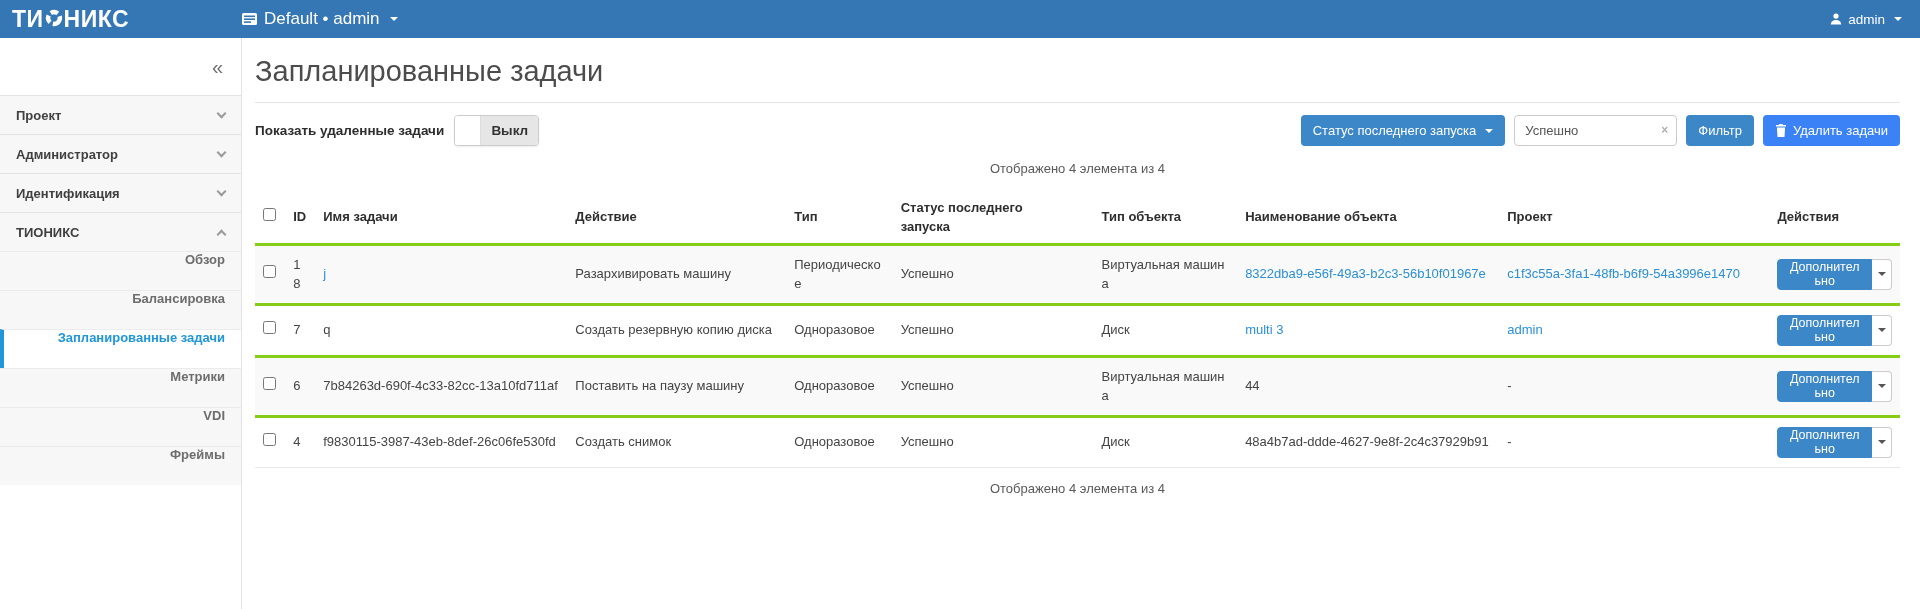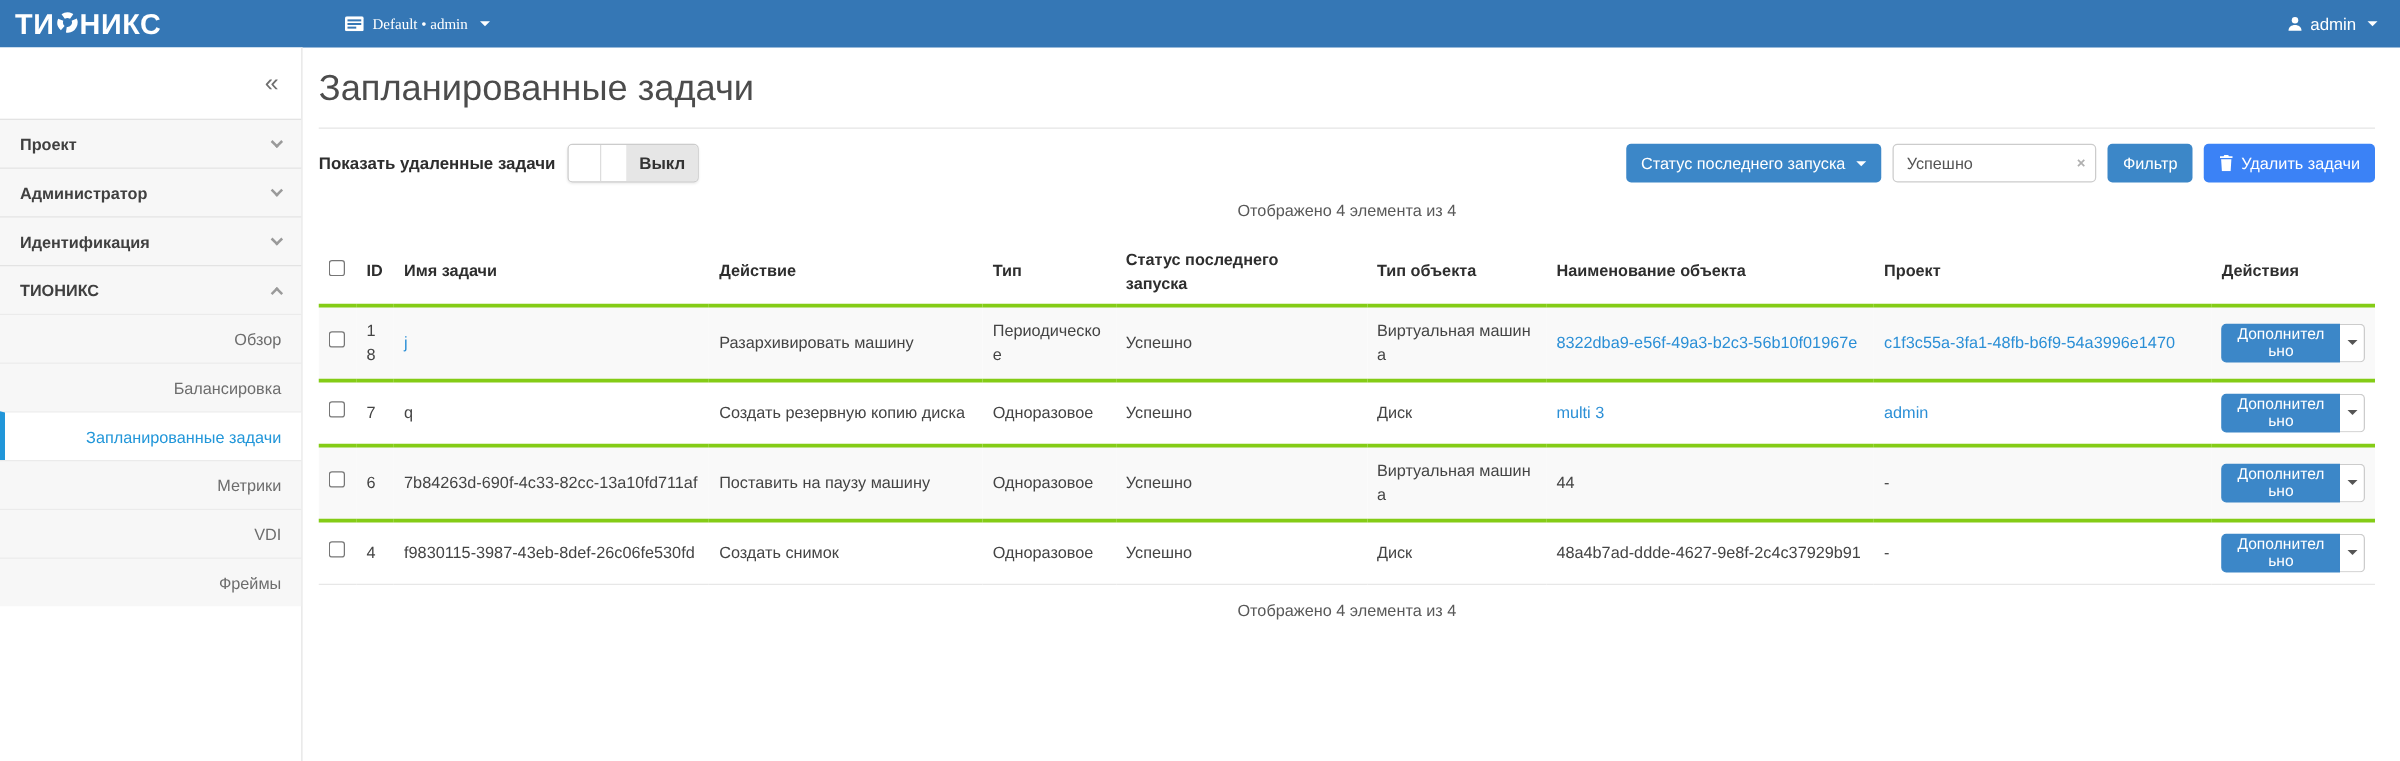--- a/index.html
+++ b/index.html
@@ -3,57 +3,57 @@
 <meta charset="utf-8">
 <style>
   * { box-sizing: border-box; margin: 0; padding: 0; }
   html,body { width: 1920px; height: 609px; overflow: hidden; }
   body {
     font-family: "Liberation Sans", "DejaVu Sans", sans-serif;
     font-size: 13px; color: #333; background: #fff;
   }
   
   .topbar { height: 38px; background: #3577b5; display: flex; align-items: center; color: #fff; }
-  .logo { width: 276px; font-size: 23px; font-weight: bold; letter-spacing: .5px;
+  .logo { width: 242px; font-size: 23px; font-weight: bold; letter-spacing: .5px;
           padding-left: 12px; display: flex; align-items: flex-start; cursor: pointer; white-space: nowrap; }
   .logo svg.logo-o { width: 18px; height: 18px; margin: 3px 1px 0 1px; }
-  .ctx { display: flex; align-items: center; gap: 7px; font-size: 12px; cursor: pointer; font-family: Liberation Serif, serif; }
+  .ctx { display: flex; align-items: center; gap: 7px; font-size: 17px; cursor: pointer; }
   .spacer { flex: 1; }
   .usermenu { padding-right: 18px; display: flex; gap: 6px; align-items: center; cursor: pointer; font-size: 13.5px; }
   .caret { display: inline-block; width: 0; height: 0; border-left: 4px solid transparent;
            border-right: 4px solid transparent; border-top: 4px solid #fff; margin-left: 3px; }
   
   .sidebar { position: absolute; top: 38px; left: 0; width: 242px; bottom: 0;
              background: #fff; border-right: 1px solid #e3e3e3; }
   .collapse-row { height: 57px; display: flex; align-items: center; justify-content: flex-end;
                   padding-right: 18px; color: #6f6f6f; font-size: 20px; }
   .collapse-btn { cursor: pointer; line-height: 1; }
   .side-row { height: 39px; display: flex; align-items: center; justify-content: space-between;
               padding: 0 16px; border-top: 1px solid #e3e3e3; background: #f7f7f7;
               color: #404040; font-weight: bold; cursor: pointer; }
-  .side-sub { height: 39px; display: flex; align-items: center; justify-content: flex-end;
+  .side-sub { height: 39px; display: flex; align-items: flex-start; justify-content: flex-end;
               padding: 0 16px; border-top: 1px solid #ebebeb; background: #f7f7f7;
-              color: #6d6d6d; cursor: pointer; }
+              color: #6d6d6d; cursor: pointer; font-weight: bold; }
   .side-sub.active { background: #fff; color: #2196d9; border-left: 4px solid #2196d9; padding-right: 16px; }
   .chev { width: 7px; height: 7px; border-right: 2px solid #9a9a9a; border-bottom: 2px solid #9a9a9a;
           transform: rotate(45deg); margin-top: -3px; }
   .chev.up { transform: rotate(-135deg); margin-top: 4px; }
   
   .main { margin-left: 242px; padding: 0 20px 0 13px; }
   .breadcrumb { margin-top: 27px; background: #f4f4f4; border-radius: 4px; padding: 9px 14px;
                 color: #8c8c8c; font-size: 13px; }
   .breadcrumb .root { color: #545454; cursor: pointer; }
   .breadcrumb .sep { margin: 0 7px; color: #9a9a9a; }
   .page-title { font-size: 29px; font-weight: normal; color: #4c4c4c; margin: 17px 0 14px; }
   .title-rule { border: 0; border-top: 1px solid #e5e5e5; margin: 0 0 12px; }
   .toolbar { display: flex; align-items: center; }
   .toolbar-left { display: flex; align-items: center; gap: 10px; font-weight: bold;
                   font-size: 13.5px; color: #2e2e2e; }
   .toggle { display: flex; height: 31px; border: 1px solid #ccc; border-radius: 4px; overflow: hidden;
-            box-shadow: 0 1px 2px rgba(0,0,0,.08); cursor: pointer; background: #fff; gap: 20px; }
+            box-shadow: 0 1px 2px rgba(0,0,0,.08); cursor: pointer; background: #fff; }
   .toggle-handle { width: 26px; background: #fff; border-right: 1px solid #ddd; }
   .toggle-label { width: 57px; background: #e6e6e6; display: flex; align-items: center;
                   justify-content: center; font-weight: bold; color: #333; font-size: 13.5px; }
   .toolbar-right { margin-left: auto; display: flex; gap: 9px; align-items: center; }
   .btn { border: none; border-radius: 4px; padding: 0 12px; height: 31px; font-size: 13px; color: #fff;
          cursor: pointer; font-family: inherit; display: inline-flex; align-items: center; gap: 6px; }
   .btn-blue { background: #3c87c8; }
   .btn-danger { background: #3b82f6; }
   .filter-input-wrap { position: relative; }
   .filter-input { width: 163px; height: 31px; border: 1px solid #ccc; border-radius: 4px;

